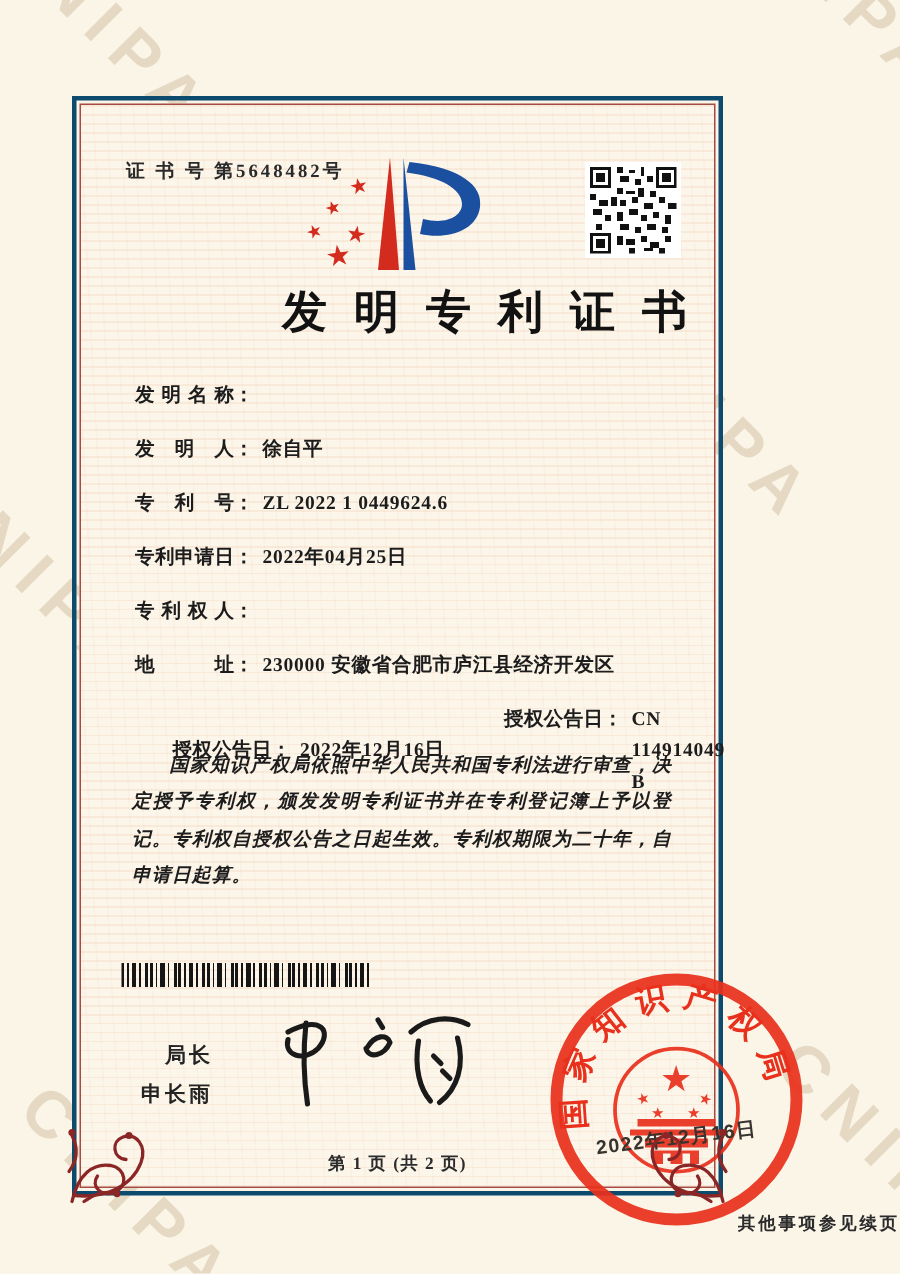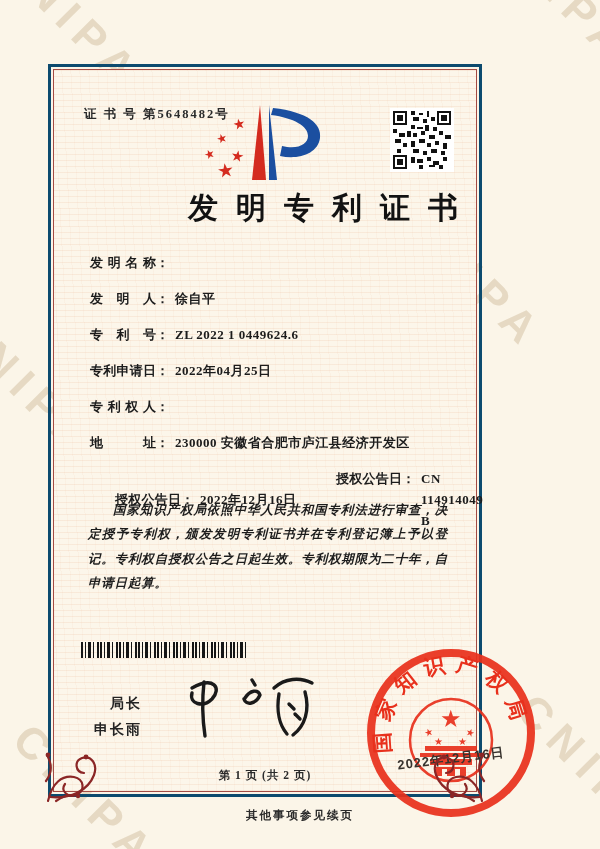--- a/index.html
+++ b/index.html
@@ -76,21 +76,21 @@
     font-family:"Liberation Sans","DejaVu Sans",sans-serif;
   }
   .page-ind{
     position:absolute;left:0;right:0;bottom:8px;text-align:center;
     font-size:11.5px;color:#2b2b2b;letter-spacing:1px;font-weight:600;
   }
   .corner{position:absolute;width:66px;height:66px;}
   .corner-bl{left:-12px;bottom:-12px;}
   .corner-br{right:-12px;bottom:-12px;transform:scaleX(-1);}
   .footer-note{
-    position:absolute;left:0;right:0;top:808px;text-align:center;
+    position:absolute;left:0;right:0;top:808px;text-align:right;
     font-size:11.5px;color:#2b2b2b;letter-spacing:2px;font-weight:600;
   }
 </style>
 </head>
 <body>
 
 <div class="wm" style="left:-22px;top:-8px;">CNIPA</div>
 <div class="wm" style="left:468px;top:-34px;">CNIPA</div>
 <div class="wm" style="left:380px;top:252px;">CNIPA</div>
 <div class="wm" style="left:-68px;top:360px;">CNIPA</div>

